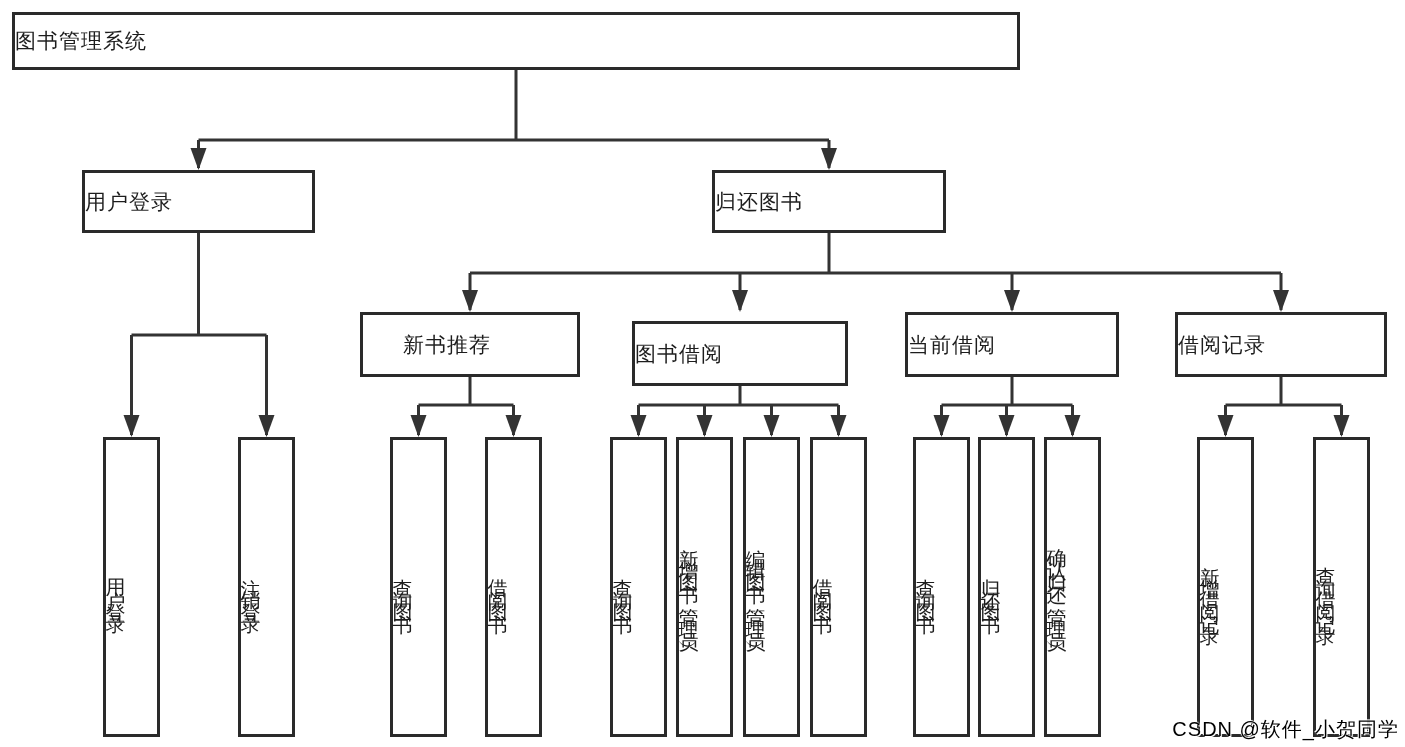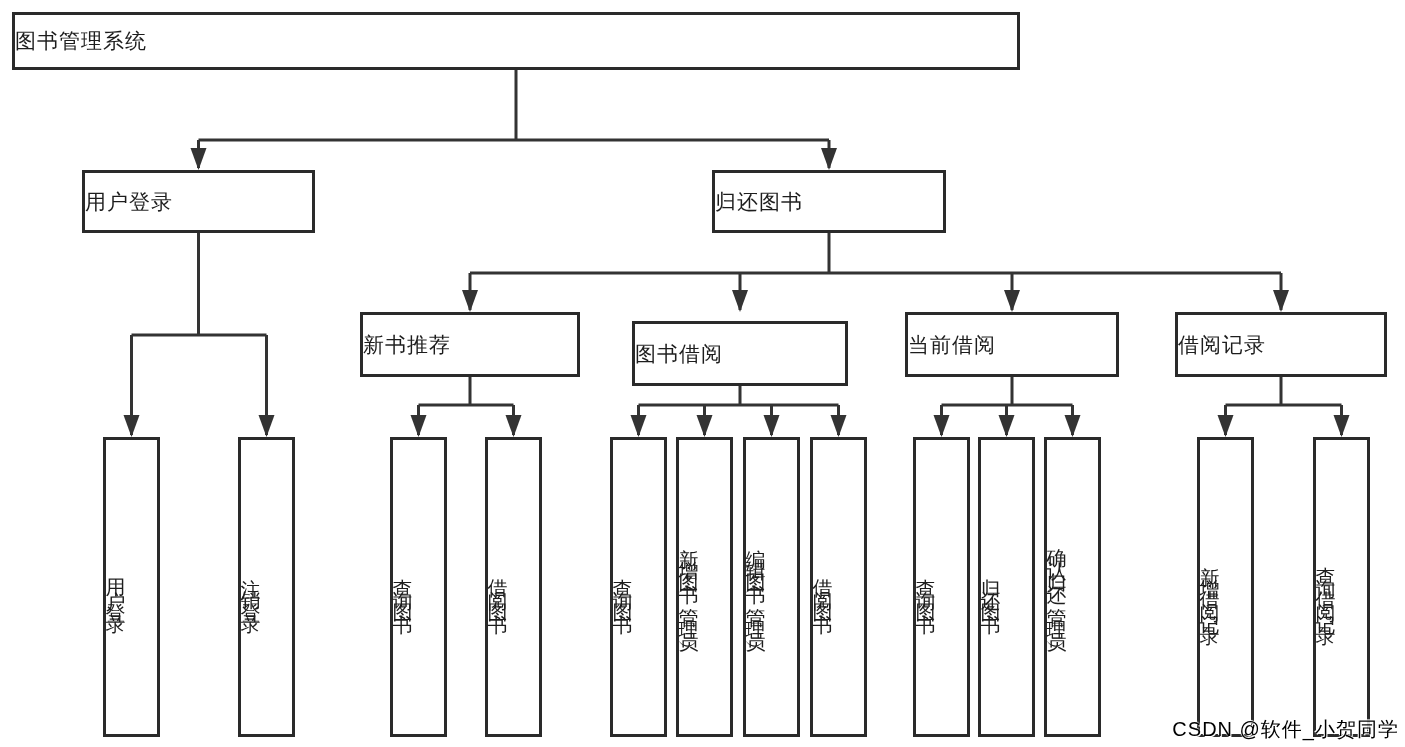--- a/index.html
+++ b/index.html
@@ -75,21 +75,21 @@
     <span class="lbl">图书管理系统</span>
   </div>
 
   <div class="box h" style="left:82px;top:170px;width:233px;height:63px;">
     <span class="lbl">用户登录</span>
   </div>
   <div class="box h" style="left:712px;top:170px;width:234px;height:63px;">
     <span class="lbl">归还图书</span>
   </div>
 
-  <div class="box h" style="left:360px;top:312px;width:220px;height:65px;">
+  <div class="box h" style="left:360px;top:312px;width:220px;height:65px;padding-left:40px;">
     <span class="lbl">新书推荐</span>
   </div>
   <div class="box h" style="left:632px;top:312px;width:216px;height:65px;margin-top:9px;">
     <span class="lbl">图书借阅</span>
   </div>
   <div class="box h" style="left:1175px;top:312px;width:212px;height:65px;">
     <span class="lbl">借阅记录</span>
   </div>
   <div class="box h" style="left:905px;top:312px;width:214px;height:65px;">
     <span class="lbl">当前借阅</span>

